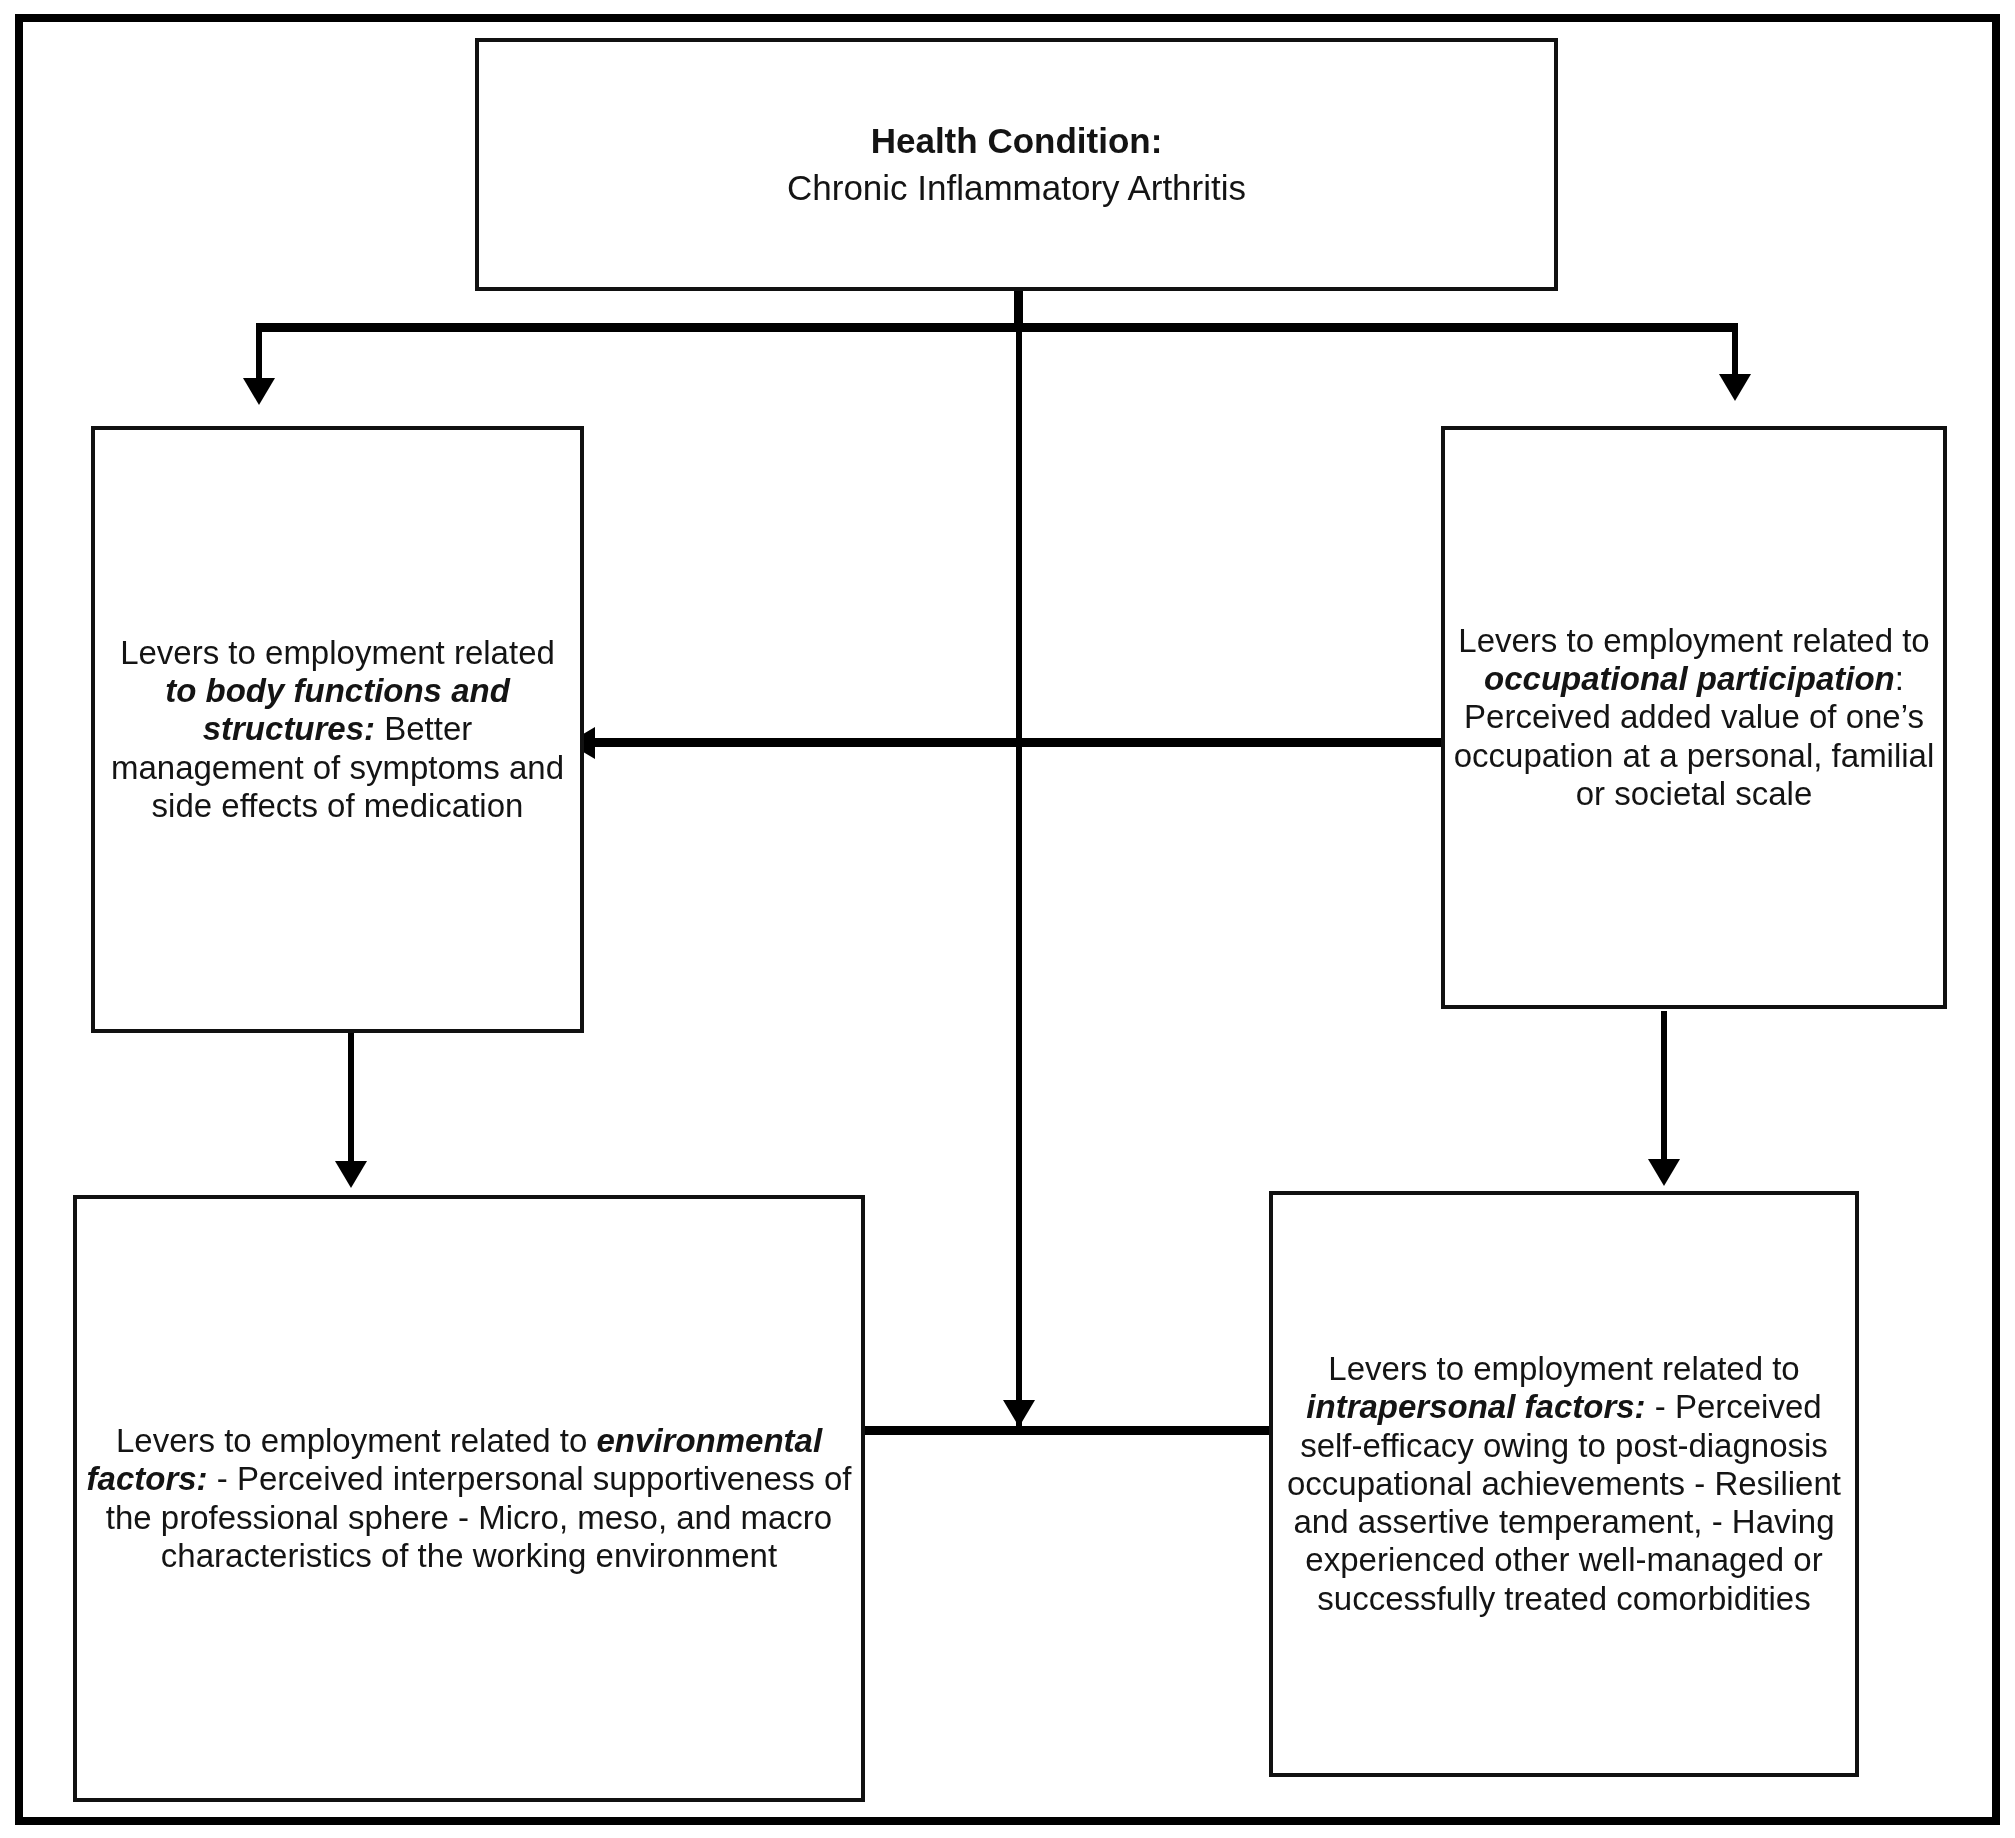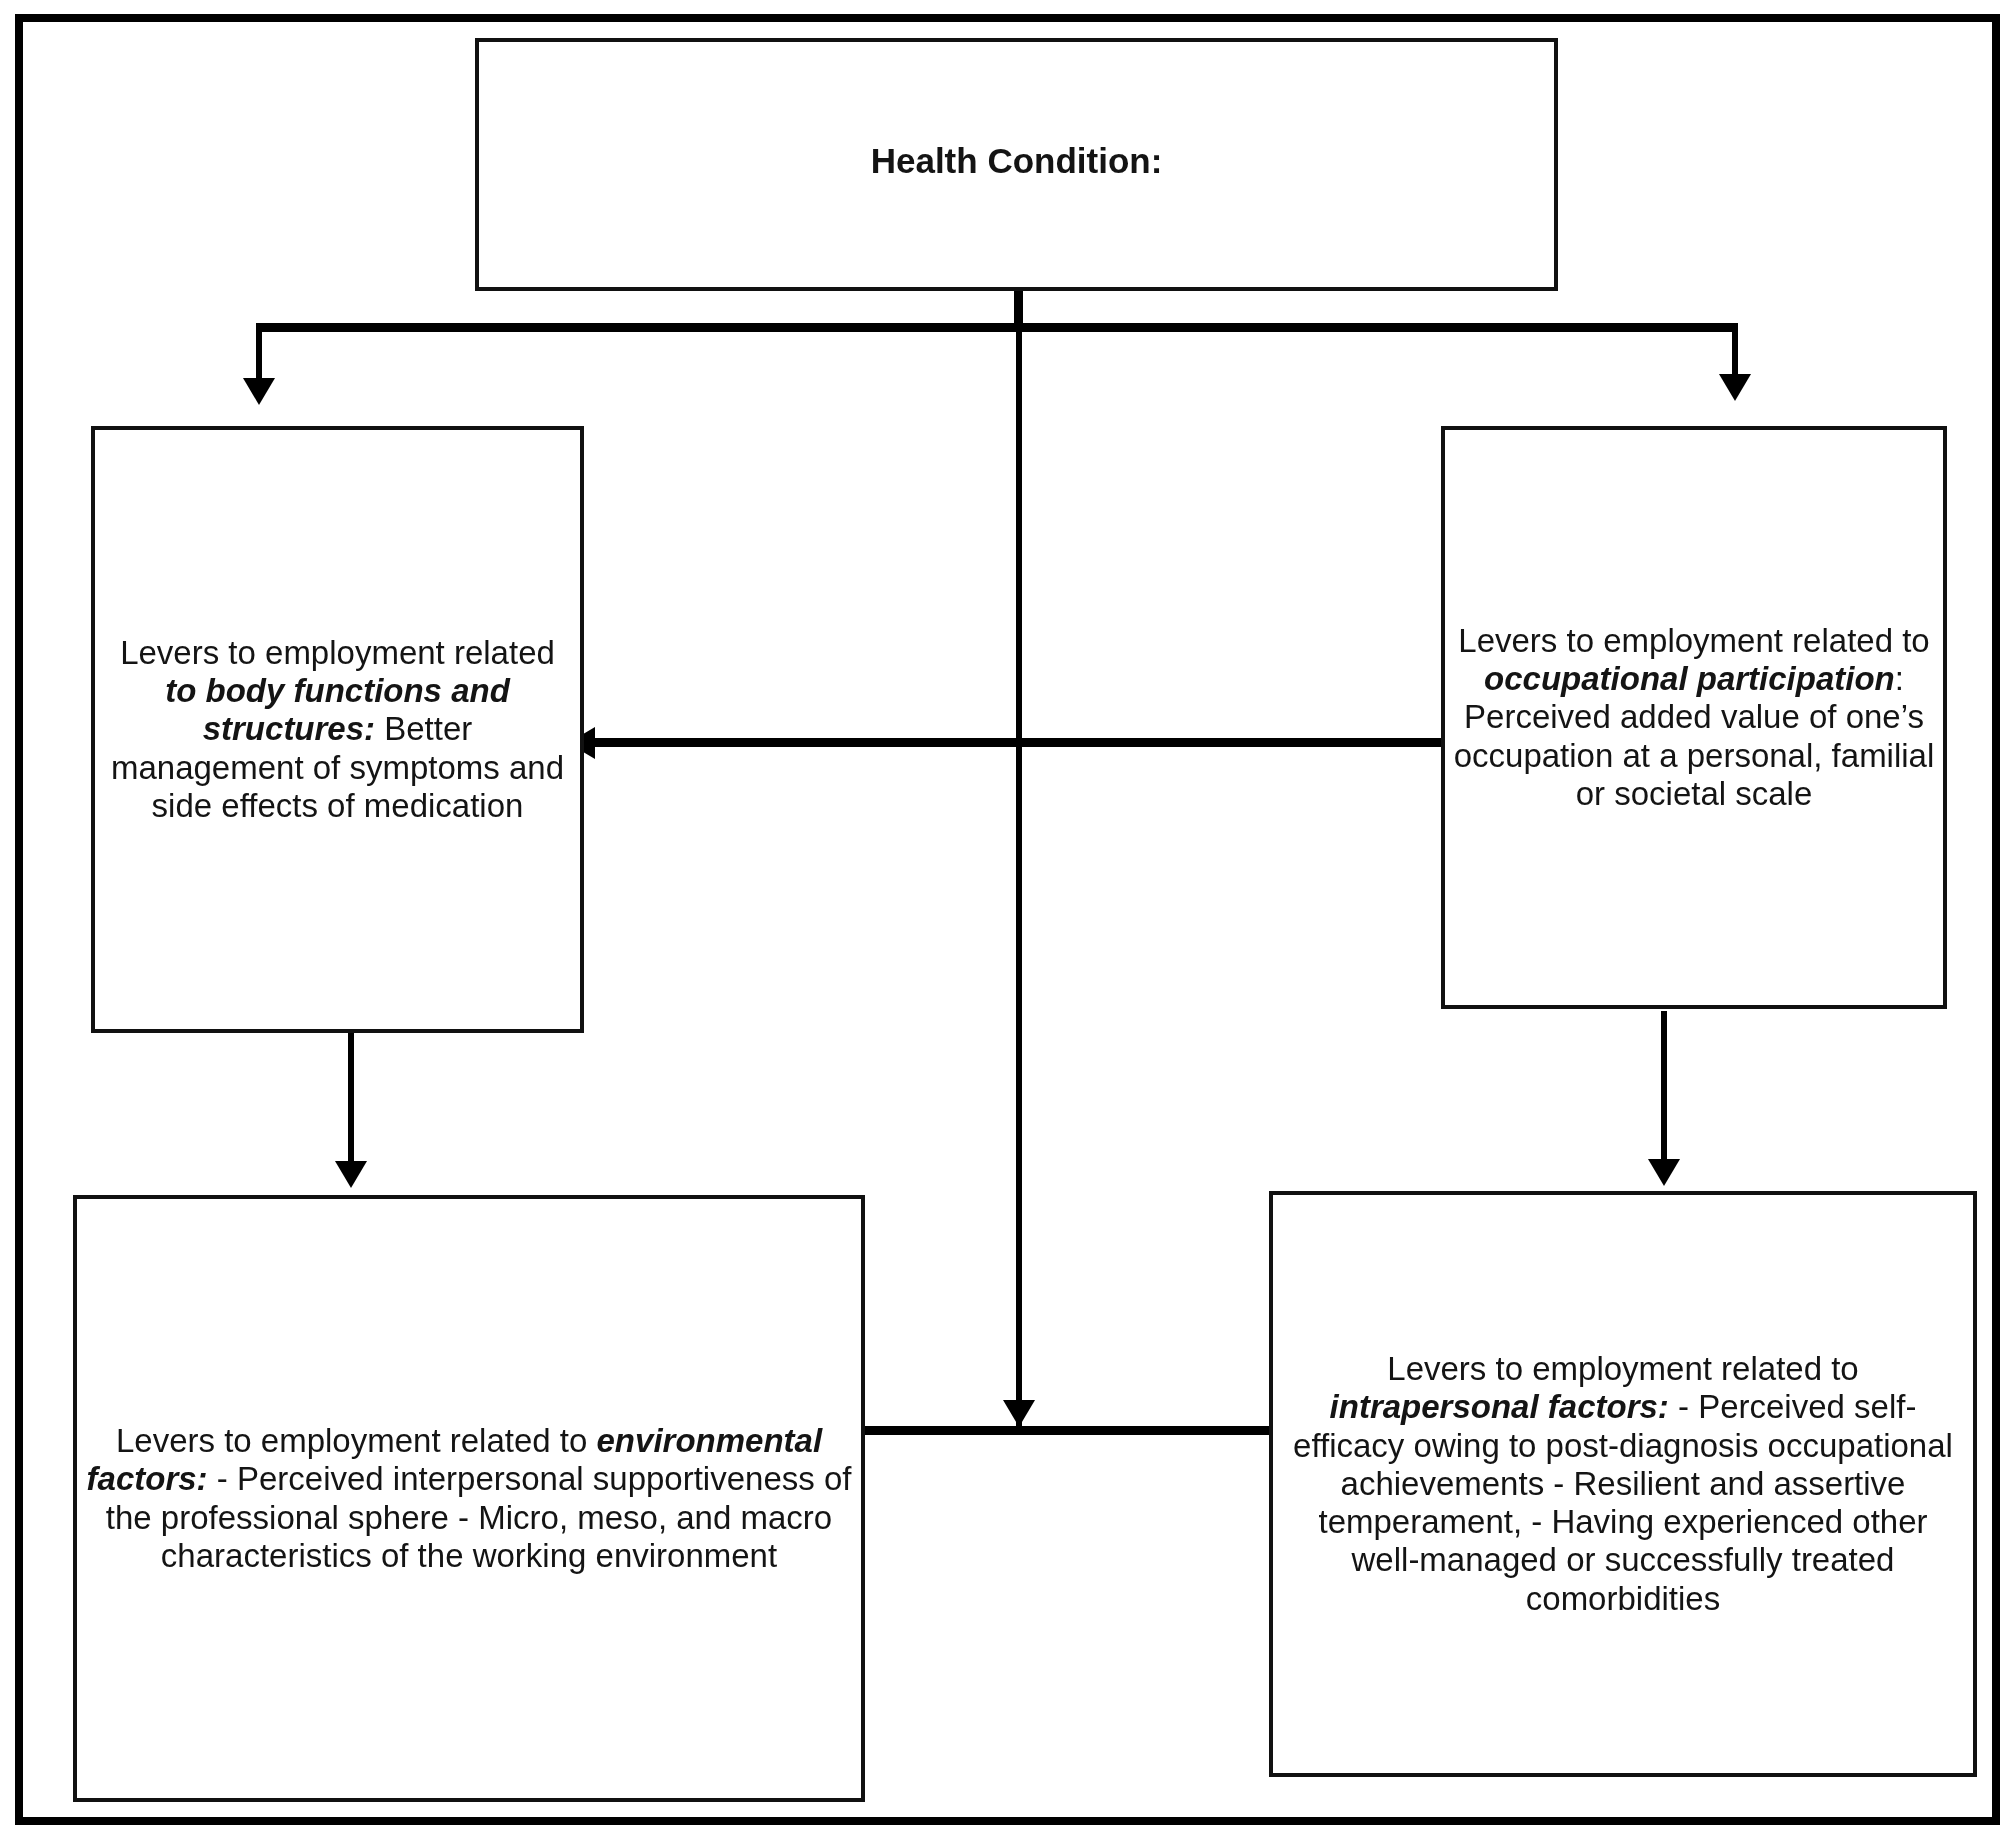--- a/index.html
+++ b/index.html
@@ -69,21 +69,21 @@
   
   #node-environmental{
     left:73px; top:1195px;
     width:792px; height:607px;
   }
   #node-environmental .txt{font-size:33px;}
 
   
   #node-intrapersonal{
     left:1269px; top:1191px;
-    width:708px; height:586px;
+    width:590px; height:586px;
   }
   #node-intrapersonal .txt{font-size:33px;}
 
   
   .conn{position:absolute;background:#000000;z-index:3;}
 
   
   .arrow-down{
     position:absolute;
     width:0;height:0;
@@ -159,20 +159,21 @@
   <div class="arrow-right" id="ah-low-right"></div>
 
   <div class="conn" id="vconn-left"></div>
   <div class="arrow-down" id="ah-vconn-left"></div>
   <div class="conn" id="vconn-right"></div>
   <div class="arrow-down" id="ah-vconn-right"></div>
 
   <div class="node" id="node-health">
     <div class="txt">
       <span class="hc-title">Health Condition:</span>
+      <span class="hc-sub">Chronic Inflammatory Arthritis</span>
     </div>
   </div>
 
   <div class="node" id="node-body-functions">
     <div class="txt"><span>Levers to employment related </span><span class="bi">to body functions and structures</span><span class="bi">:</span>
       <span>Better management of symptoms and side effects of medication</span>
     </div>
   </div>
 
   <div class="node" id="node-occupational">

